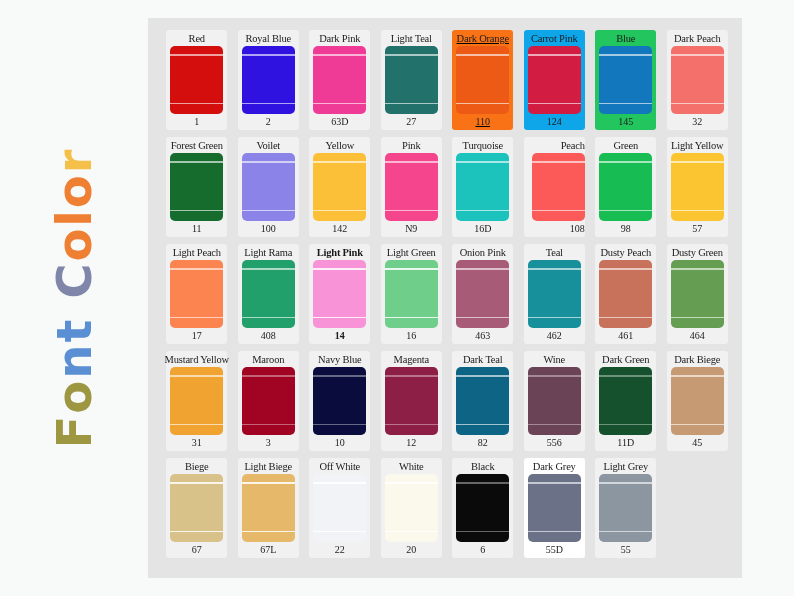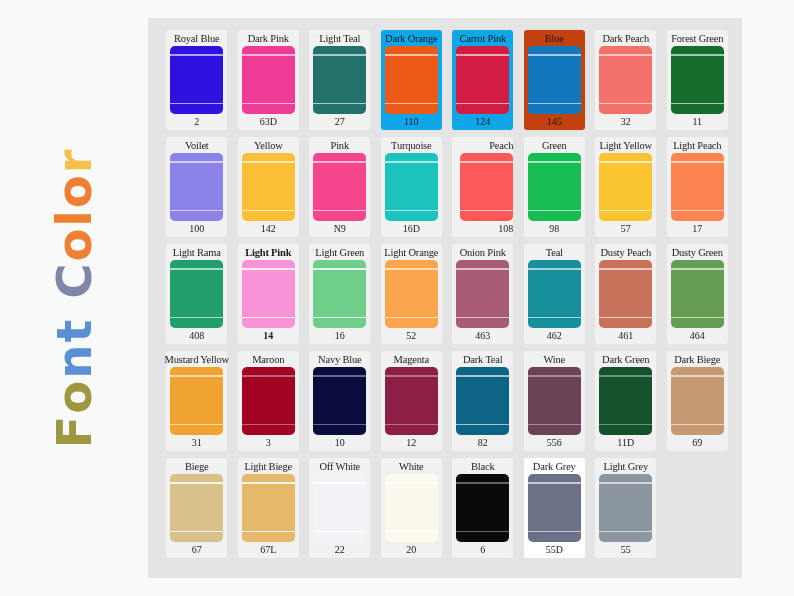--- a/index.html
+++ b/index.html
@@ -117,20 +117,30 @@
 <body>
 
 <div id="title-area">
   <div id="vertical-title"><span style="color: rgb(156, 151, 64);">F</span><span style="color: rgb(156, 151, 64);">o</span><span style="color: rgb(91, 143, 212);">n</span><span style="color: rgb(91, 143, 212);">t</span><span style="color: rgb(91, 143, 212);">&nbsp;</span><span style="color: rgb(127, 134, 169);">C</span><span style="color: rgb(239, 128, 51);">o</span><span style="color: rgb(239, 128, 51);">l</span><span style="color: rgb(239, 128, 51);">o</span><span style="color: rgb(245, 192, 74);">r</span></div>
 </div>
 
 <div id="swatch-panel">
   <div id="swatch-grid">
       <div class="swatch-cell">
         <div class="swatch-card" style="background: rgb(241, 241, 241);">
+          <div class="swatch-label">Red</div>
+          <div class="swatch-block" style="background: rgb(212, 13, 13);">
+            <div class="line top"></div>
+            <div class="line bottom"></div>
+          </div>
+          <div class="swatch-code">1</div>
+        </div>
+      </div>
+      <div class="swatch-cell">
+        <div class="swatch-card" style="background: rgb(241, 241, 241);">
           <div class="swatch-label">Royal Blue</div>
           <div class="swatch-block" style="background: rgb(47, 18, 224);">
             <div class="line top"></div>
             <div class="line bottom"></div>
           </div>
           <div class="swatch-code">2</div>
         </div>
       </div>
       <div class="swatch-cell">
         <div class="swatch-card" style="background: rgb(241, 241, 241);">
@@ -146,41 +156,41 @@
         <div class="swatch-card" style="background: rgb(241, 241, 241);">
           <div class="swatch-label">Light Teal</div>
           <div class="swatch-block" style="background: rgb(34, 113, 106);">
             <div class="line top"></div>
             <div class="line bottom"></div>
           </div>
           <div class="swatch-code">27</div>
         </div>
       </div>
       <div class="swatch-cell">
-        <div class="swatch-card" style="background: #0ea5e9;">
+        <div class="swatch-card" style="background: #f97316; text-decoration: underline;">
           <div class="swatch-label">Dark Orange</div>
           <div class="swatch-block" style="background: rgb(237, 90, 21);">
             <div class="line top"></div>
             <div class="line bottom"></div>
           </div>
           <div class="swatch-code">110</div>
         </div>
       </div>
       <div class="swatch-cell">
         <div class="swatch-card" style="background: #0ea5e9;">
           <div class="swatch-label">Carrot Pink</div>
           <div class="swatch-block" style="background: rgb(211, 28, 66);">
             <div class="line top"></div>
             <div class="line bottom"></div>
           </div>
           <div class="swatch-code">124</div>
         </div>
       </div>
       <div class="swatch-cell">
-        <div class="swatch-card" style="background: #c2410c;">
+        <div class="swatch-card" style="background: #22c55e;">
           <div class="swatch-label">Blue</div>
           <div class="swatch-block" style="background: rgb(18, 119, 189);">
             <div class="line top"></div>
             <div class="line bottom"></div>
           </div>
           <div class="swatch-code">145</div>
         </div>
       </div>
       <div class="swatch-cell">
         <div class="swatch-card" style="background: rgb(241, 241, 241);">
@@ -307,30 +317,20 @@
           <div class="swatch-label">Light Green</div>
           <div class="swatch-block pale" style="background: rgb(110, 206, 138);">
             <div class="line top"></div>
             <div class="line bottom"></div>
           </div>
           <div class="swatch-code">16</div>
         </div>
       </div>
       <div class="swatch-cell">
         <div class="swatch-card" style="background: rgb(241, 241, 241);">
-          <div class="swatch-label">Light Orange</div>
-          <div class="swatch-block" style="background: rgb(251, 166, 78);">
-            <div class="line top"></div>
-            <div class="line bottom"></div>
-          </div>
-          <div class="swatch-code">52</div>
-        </div>
-      </div>
-      <div class="swatch-cell">
-        <div class="swatch-card" style="background: rgb(241, 241, 241);">
           <div class="swatch-label">Onion Pink</div>
           <div class="swatch-block" style="background: rgb(168, 91, 118);">
             <div class="line top"></div>
             <div class="line bottom"></div>
           </div>
           <div class="swatch-code">463</div>
         </div>
       </div>
       <div class="swatch-cell">
         <div class="swatch-card" style="background: rgb(241, 241, 241);">
@@ -432,21 +432,21 @@
           <div class="swatch-code">11D</div>
         </div>
       </div>
       <div class="swatch-cell">
         <div class="swatch-card" style="background: rgb(241, 241, 241);">
           <div class="swatch-label">Dark Biege</div>
           <div class="swatch-block" style="background: rgb(198, 154, 114);">
             <div class="line top"></div>
             <div class="line bottom"></div>
           </div>
-          <div class="swatch-code">69</div>
+          <div class="swatch-code">45</div>
         </div>
       </div>
       <div class="swatch-cell">
         <div class="swatch-card" style="background: rgb(241, 241, 241);">
           <div class="swatch-label">Biege</div>
           <div class="swatch-block pale" style="background: rgb(217, 194, 137);">
             <div class="line top"></div>
             <div class="line bottom"></div>
           </div>
           <div class="swatch-code">67</div>

